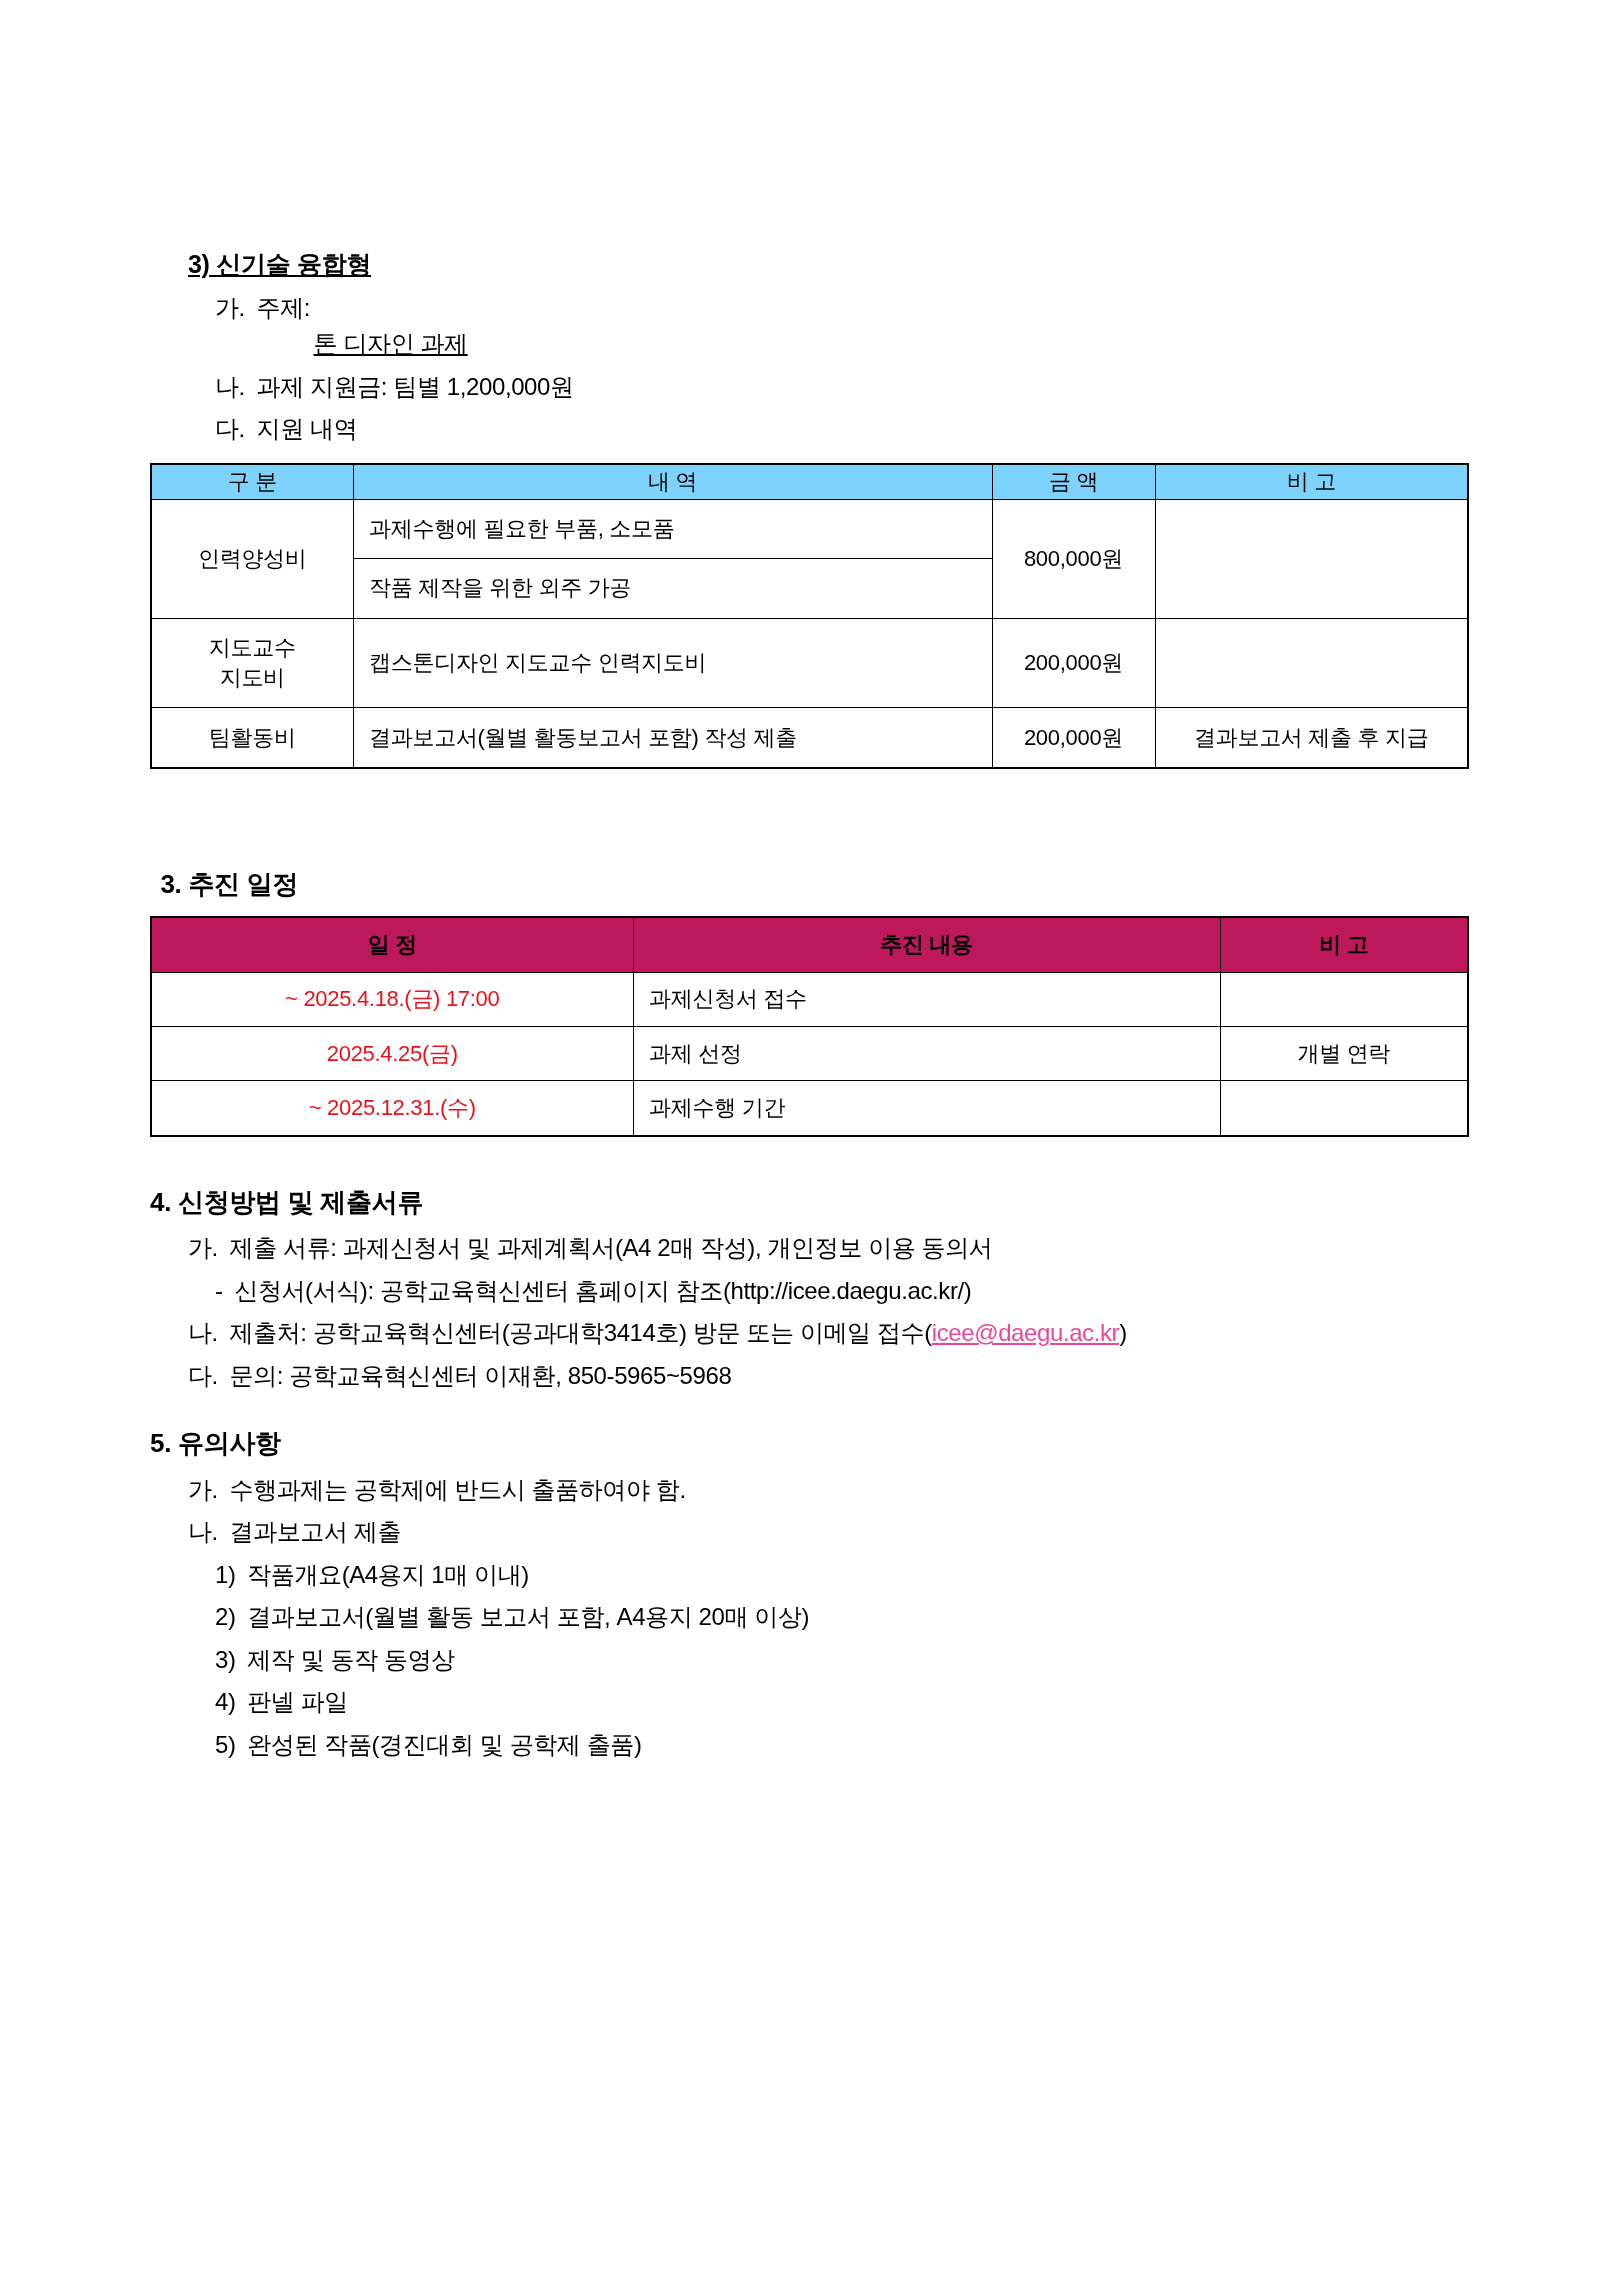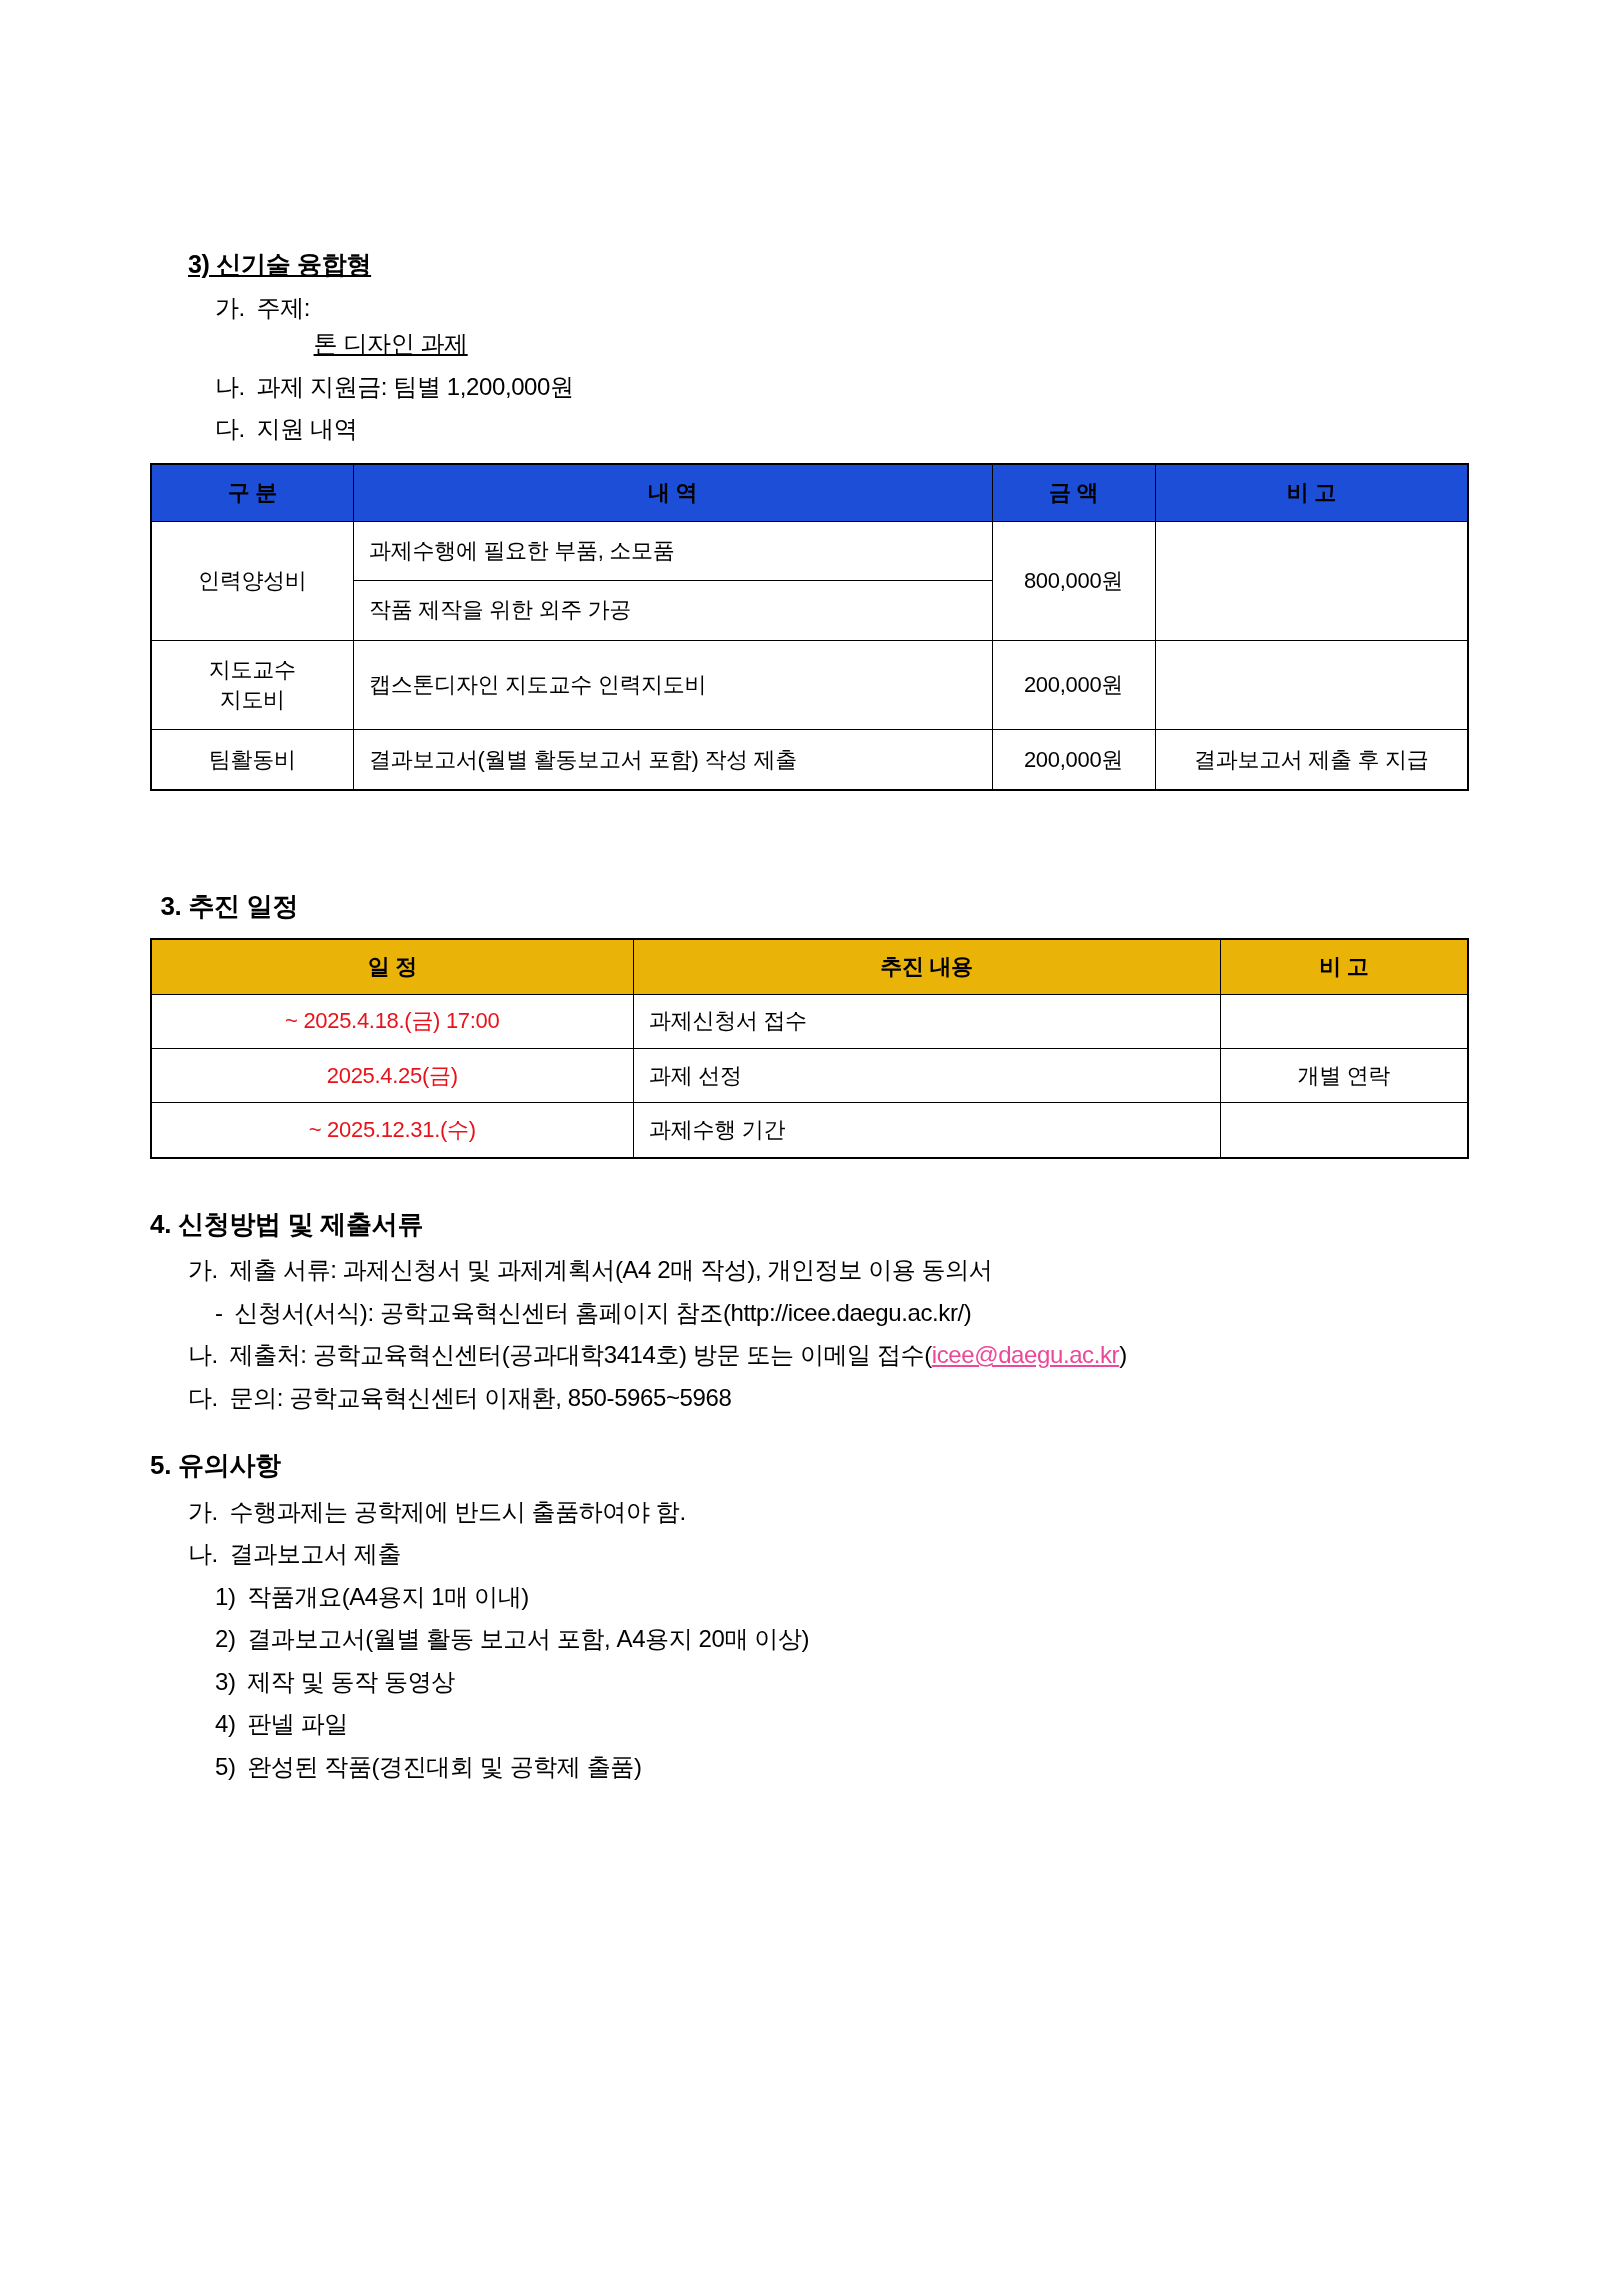--- a/index.html
+++ b/index.html
@@ -67,44 +67,44 @@
   }
   .tbl-support th, .tbl-support td {
     border: 0.7px solid #000;
     font-size: 22px;
     letter-spacing: -0.3px;
     padding: 14.3px 9px;
     text-align: center;
     vertical-align: middle;
   }
   .tbl-support thead th {
-    background: #1d4ed8;
-    font-weight: bold;
-    padding: 13px 9px;
+    background: #7dd3fc;
+    font-weight: normal;
+    padding: 2px 9px;
   }
   .tbl-support td.left {
     text-align: left;
     padding-left: 15.6px;
   }
 
   .tbl-sched {
     width: 1317px;
     margin: 14.3px 0 0 0;
     border: 2px solid #000;
   }
   .tbl-sched th, .tbl-sched td {
     border: 0.7px solid #000;
     font-size: 22px;
     letter-spacing: -0.3px;
     padding: 11.7px 9px;
     text-align: center;
     vertical-align: middle;
   }
   .tbl-sched thead th {
-    background: #eab308;
+    background: #be185d;
     font-weight: bold;
   }
   .tbl-sched td.date {
     color: #e8131a;
   }
   .tbl-sched td.left {
     text-align: left;
     padding-left: 15.6px;
   }
 

